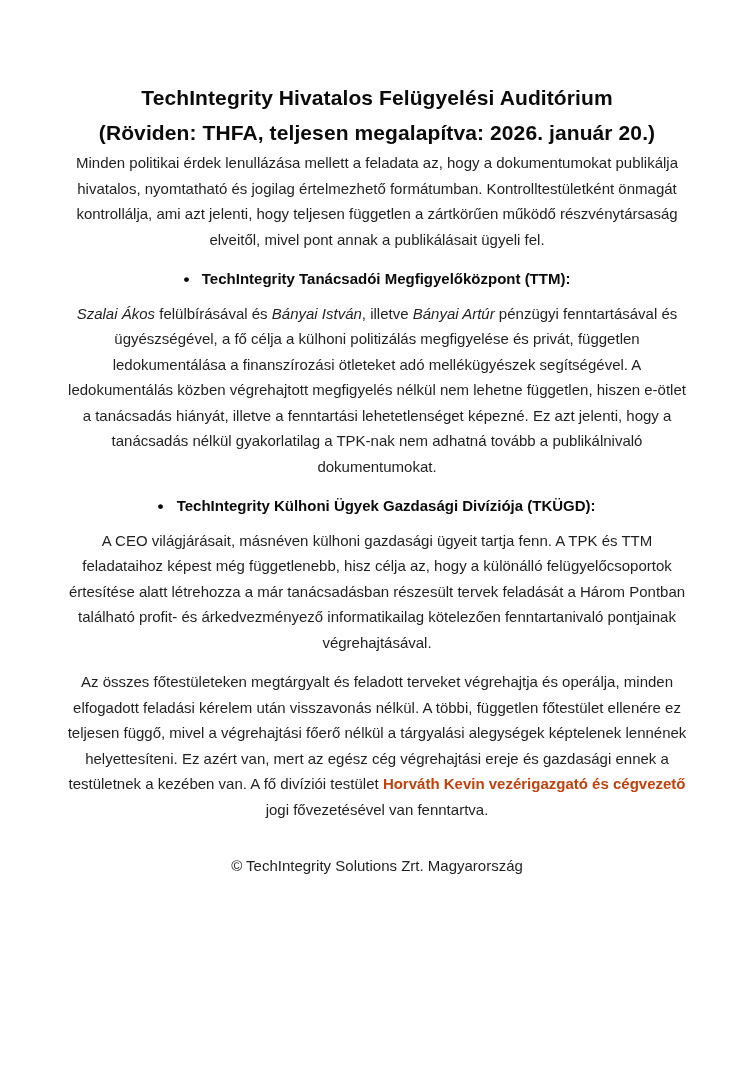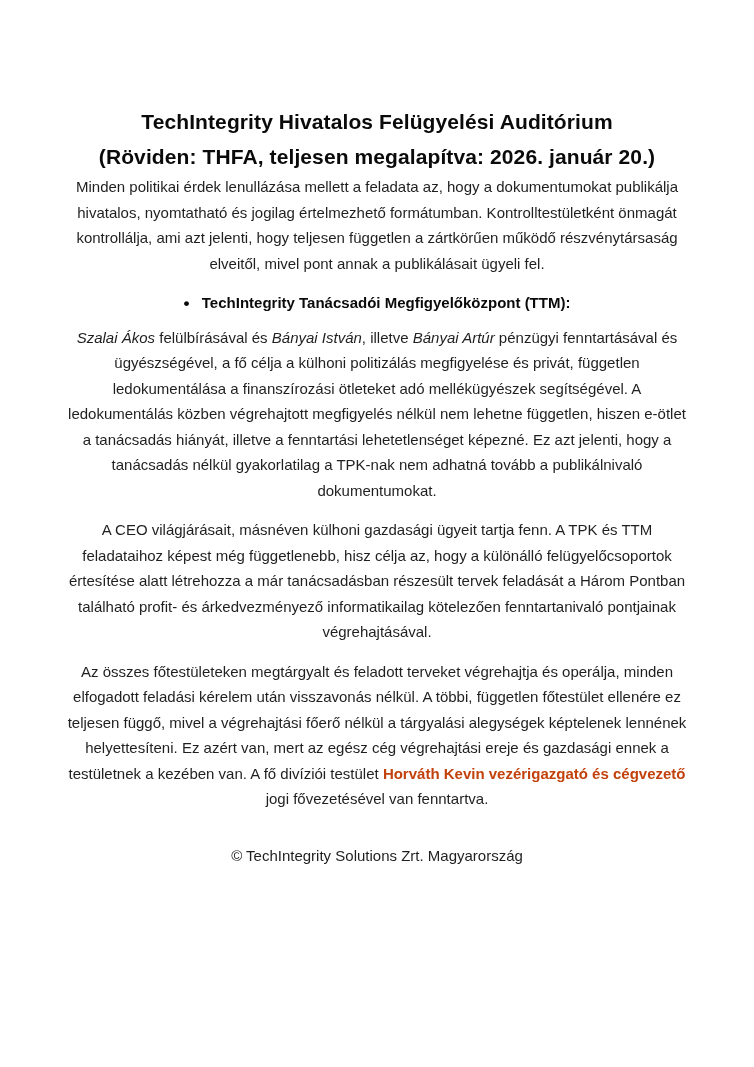--- a/index.html
+++ b/index.html
@@ -7,21 +7,21 @@
   body {
     font-family: "Liberation Sans", "DejaVu Sans", sans-serif;
     color: #1f1f1f;
   }
   .page {
     position: relative;
     width: 754px;
     height: 1067px;
     margin: 0 auto;
     background: #ffffff;
-    padding: 104px 62px 0 62px;
+    padding: 80px 62px 0 62px;
     text-align: center;
     overflow: hidden;
   }
   .doc-title {
     font-size: 21px;
     line-height: 35px;
     font-weight: 700;
     color: #0a0a0a;
     letter-spacing: 0.1px;
   }
@@ -75,20 +75,23 @@
   </section>
 
   <section>
     <div class="bullet-heading">
       <span class="bullet">•</span><span>TechIntegrity Tanácsadói Megfigyelőközpont (TTM):</span>
     </div>
     <p class="section-paragraph"><span class="run-italic">Szalai Ákos</span><span> felülbírásával és </span><span class="run-italic">Bányai István</span><span>, illetve </span><span class="run-italic">Bányai Artúr</span><span> pénzügyi fenntartásával és ügyészségével, a fő célja a külhoni politizálás megfigyelése és privát, független ledokumentálása a finanszírozási ötleteket adó mellékügyészek segítségével. A ledokumentálás közben végrehajtott megfigyelés nélkül nem lehetne független, hiszen e-ötlet a tanácsadás hiányát, illetve a fenntartási lehetetlenséget képezné. Ez azt jelenti, hogy a tanácsadás nélkül gyakorlatilag a TPK-nak nem adhatná tovább a publikálnivaló dokumentumokat.</span></p>
   </section>
 
   <section>
+    <div class="bullet-heading">
+      <span class="bullet">•</span><span>TechIntegrity Külhoni Ügyek Gazdasági Divíziója (TKÜGD):</span>
+    </div>
     <p class="section-paragraph"><span>A CEO világjárásait, másnéven külhoni gazdasági ügyeit tartja fenn. A TPK és TTM feladataihoz képest még függetlenebb, hisz célja az, hogy a különálló felügyelőcsoportok értesítése alatt létrehozza a már tanácsadásban részesült tervek feladását a Három Pontban található profit- és árkedvezményező informatikailag kötelezően fenntartanivaló pontjainak végrehajtásával.</span></p>
   </section>
 
   <section>
     <p class="section-paragraph"><span>Az összes főtestületeken megtárgyalt és feladott terveket végrehajtja és operálja, minden elfogadott feladási kérelem után visszavonás nélkül. A többi, független főtestület ellenére ez teljesen függő, mivel a végrehajtási főerő nélkül a tárgyalási alegységek képtelenek lennének helyettesíteni. Ez azért van, mert az egész cég végrehajtási ereje és gazdasági ennek a testületnek a kezében van. A fő divíziói testület </span><span class="run-bold">Horváth Kevin vezérigazgató és cégvezető</span><span> jogi fővezetésével van fenntartva.</span></p>
   </section>
 
   <div class="footer">
     <div class="footer-line">© TechIntegrity Solutions Zrt. Magyarország</div>
 

